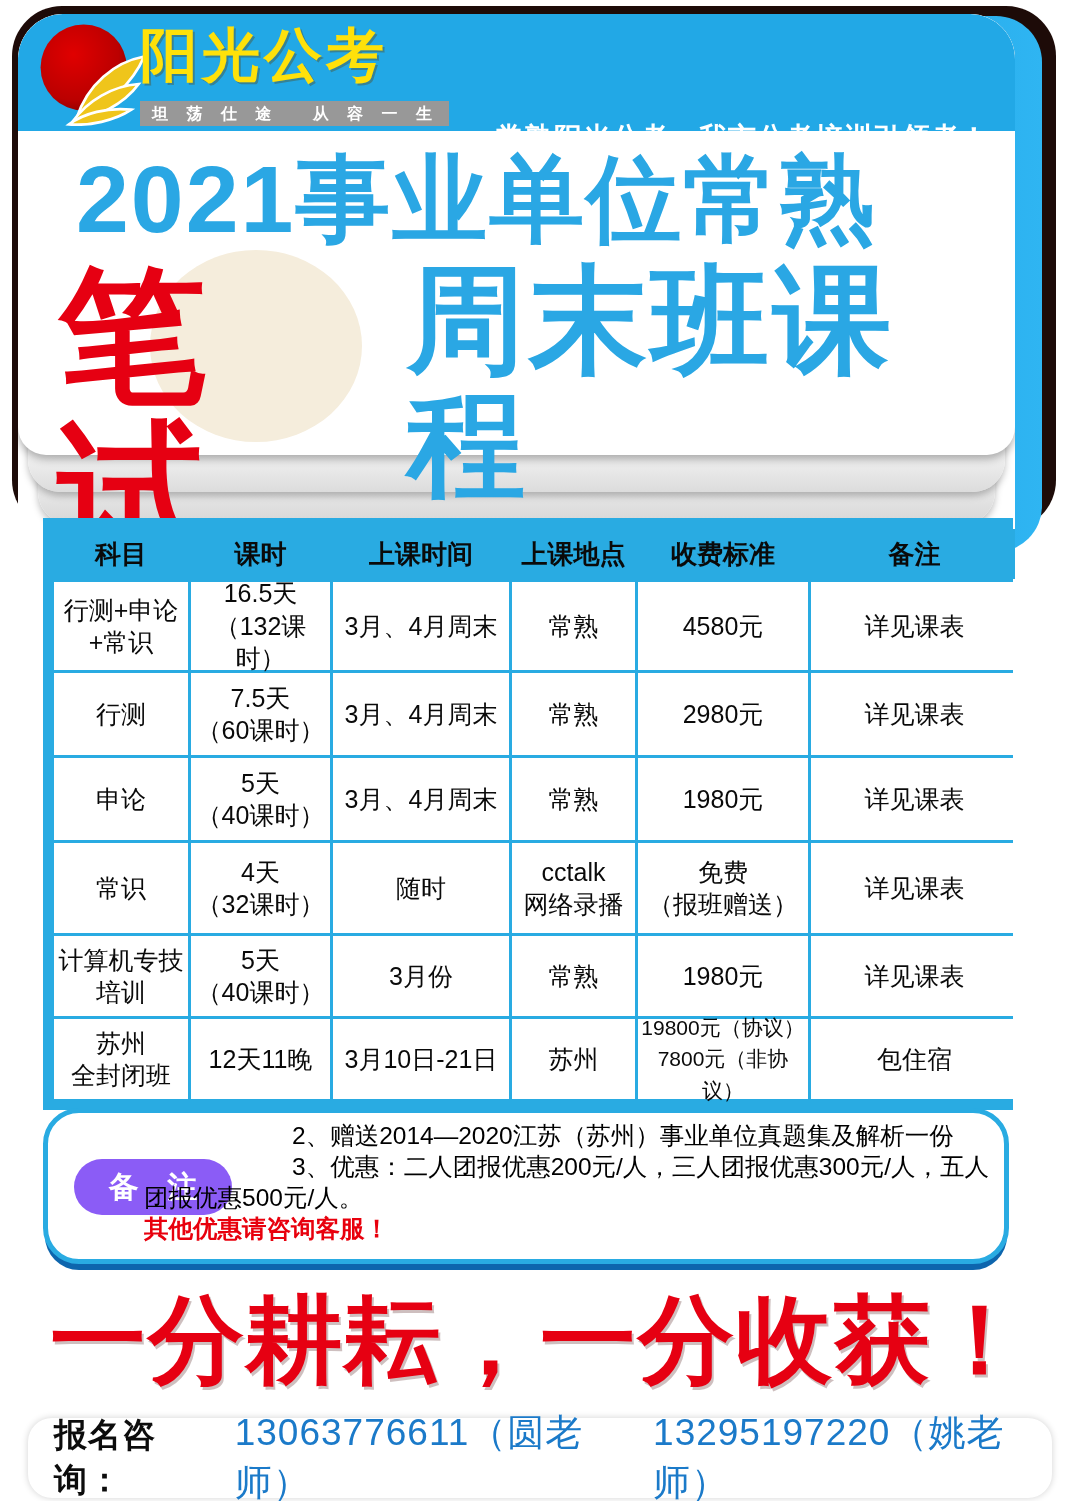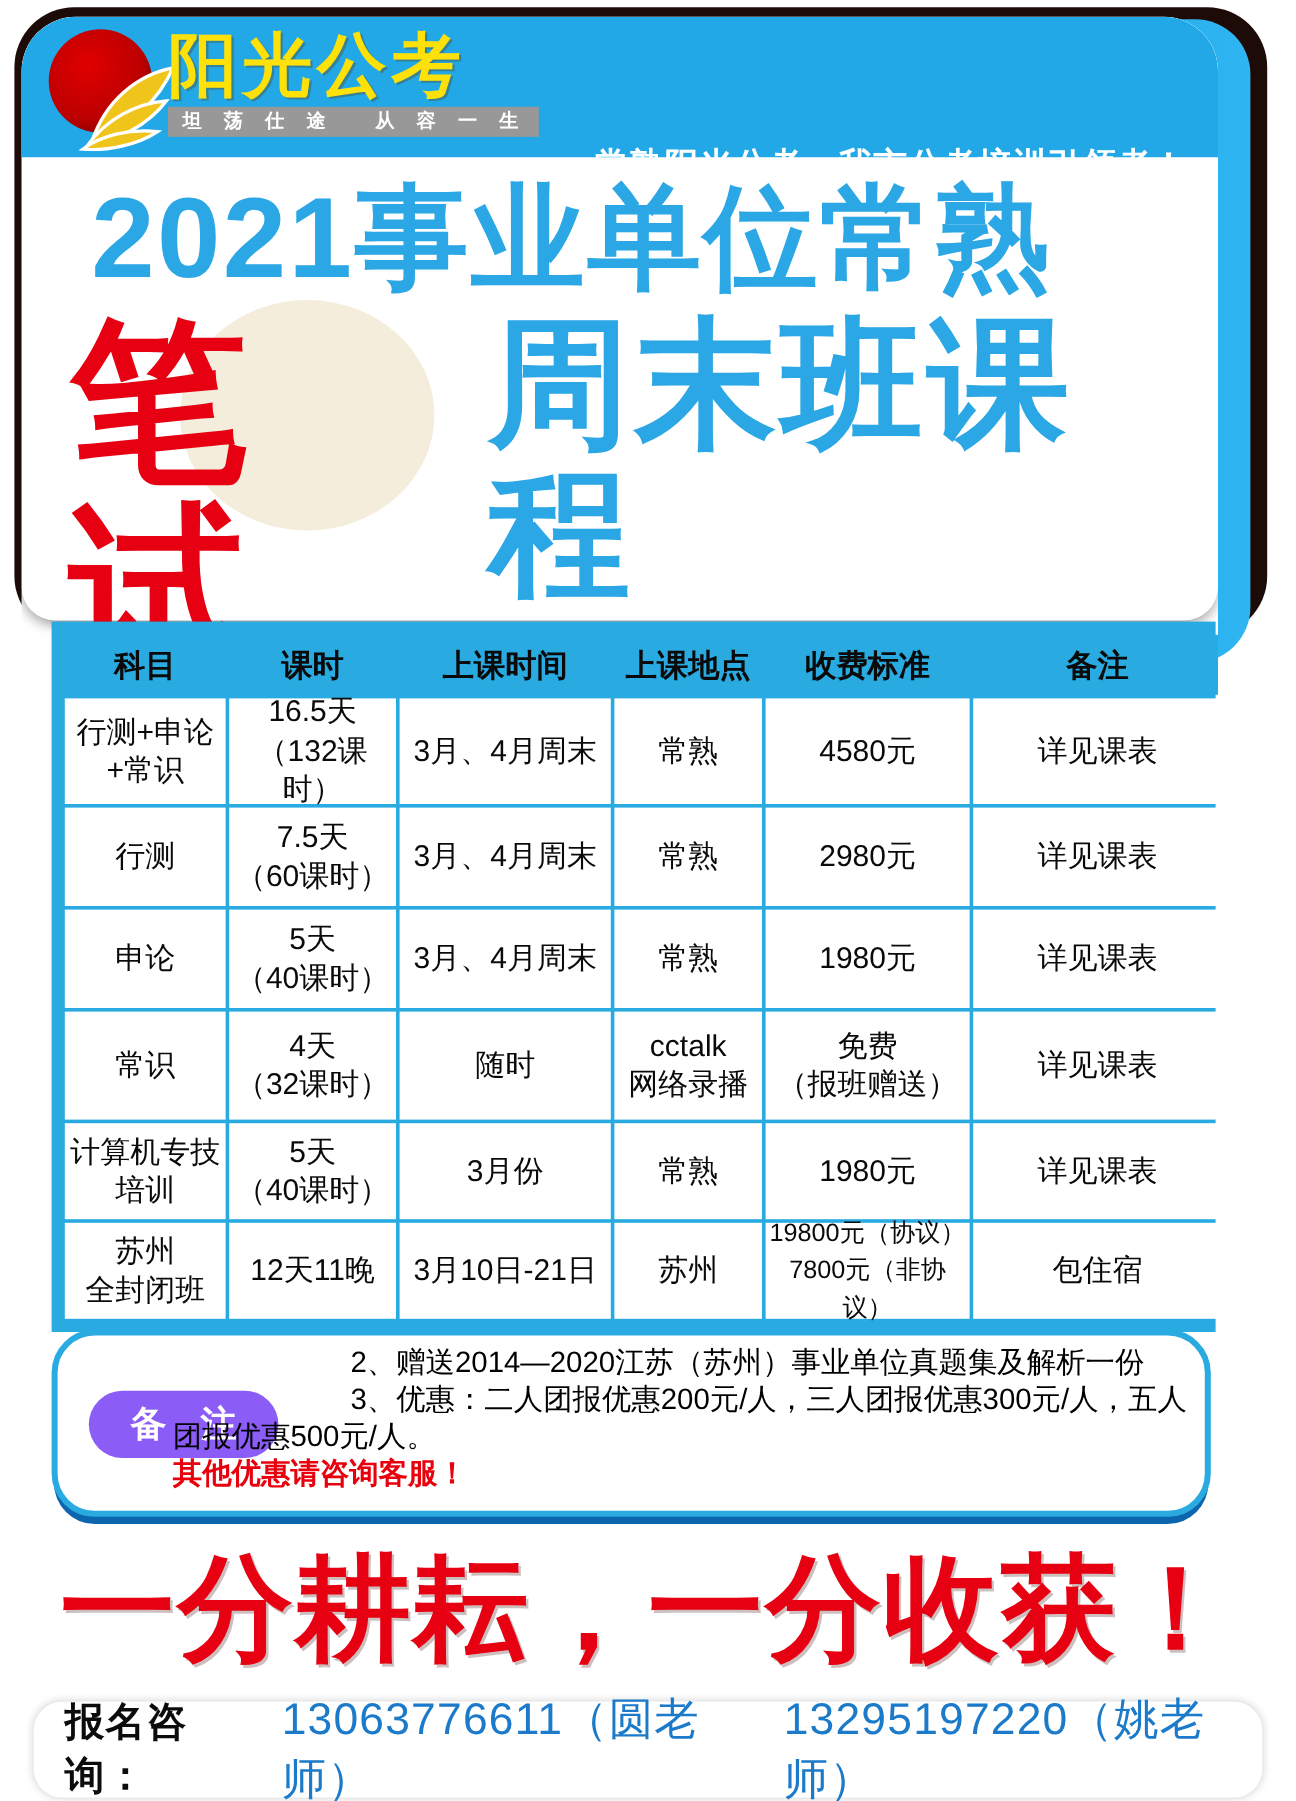--- a/index.html
+++ b/index.html
@@ -28,39 +28,39 @@
     position:absolute;left:10px;top:420px;width:977px;height:58px;z-index:2;
     background:linear-gradient(#fdfdfd,#dcdcdc);
     border-radius:0 0 32px 32px;box-shadow:0 4px 7px rgba(0,0,0,.25);
   }
   .sheet3{
     position:absolute;left:20px;top:450px;width:957px;height:60px;z-index:1;
     background:linear-gradient(#f7f7f7,#d6d6d6);
     border-radius:0 0 32px 32px;box-shadow:0 4px 7px rgba(0,0,0,.25);
   }
   .sheet1{
-    position:absolute;left:0;top:0;width:997px;height:503px;z-index:3;
+    position:absolute;left:0;top:0;width:997px;height:441px;z-index:3;
     background:#ffffff;border-radius:45px 45px 28px 28px;
     box-shadow:0 4px 9px rgba(0,0,0,.30);
   }
   
   .top-banner{
     position:absolute;left:0;top:0;width:100%;height:117px;
     background:#22a8e6;border-radius:45px 45px 0 0;
   }
   .logo-wrap{position:absolute;left:18px;top:6px;display:flex;align-items:flex-start;}
   .logo-mark{width:110px;height:106px;flex:0 0 auto;}
   .logo-textcol{margin-left:-6px;margin-top:6px;}
   .logo-name{
     font-size:58px;font-weight:900;color:#ffe10a;line-height:1;
     letter-spacing:4px;text-shadow:2px 2px 0 rgba(90,60,0,.35);
     font-family:"Liberation Sans", sans-serif;
   }
   .logo-tagline{
-    margin-top:5px;background:#989898;color:#ffffff;display:inline-block;
+    margin-top:17px;background:#989898;color:#ffffff;display:inline-block;
     font-size:16px;font-weight:700;letter-spacing:7px;padding:3px 10px 3px 12px;
     line-height:1.2;white-space:pre;
   }
   .banner-slogan{
     position:absolute;right:26px;top:74px;color:#ffffff;
     font-size:28px;font-weight:800;letter-spacing:1px;margin-top:31px;
   }
   
   .title-line1{
     position:absolute;left:58px;top:128px;color:#2aa7e4;

